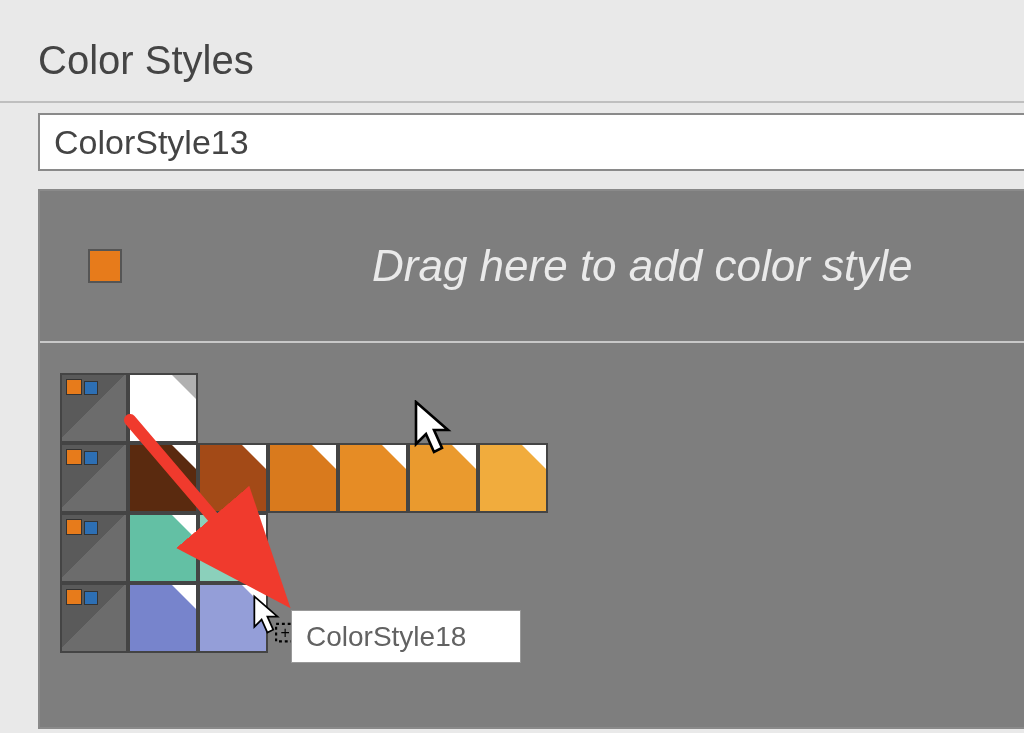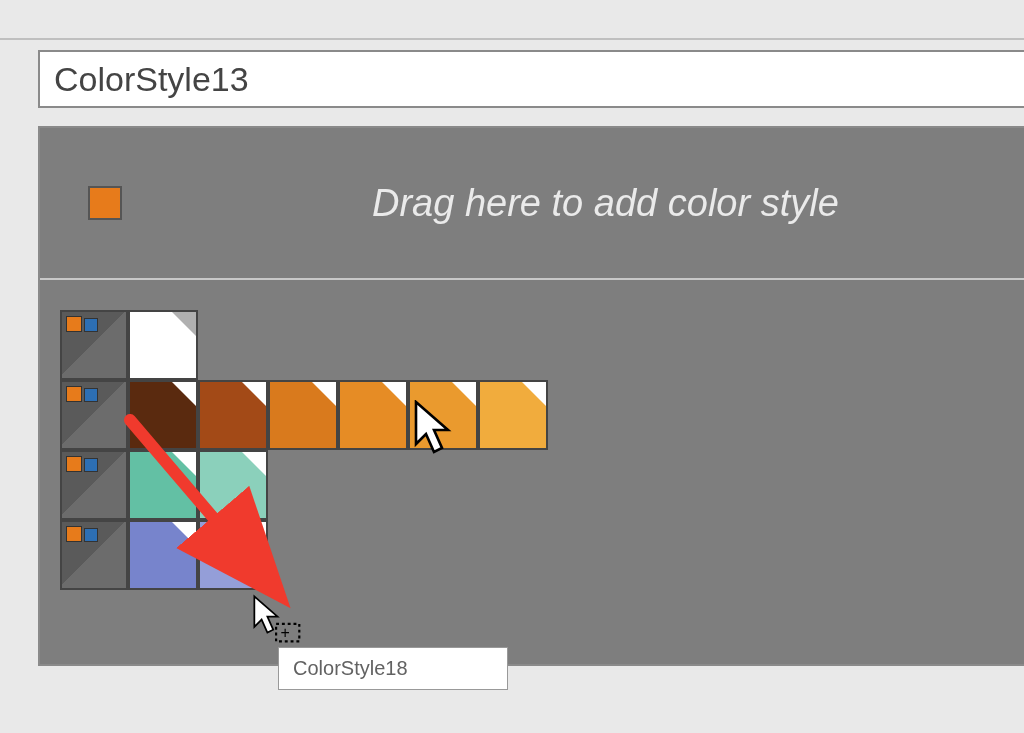--- a/index.html
+++ b/index.html
@@ -53,21 +53,21 @@
     padding-left: 48px;
   }
   .preview-swatch {
     width: 34px;
     height: 34px;
     background: #e77b1b;
     border: 2px solid #555;
     margin-right: 250px;
   }
   .drop-hint {
-    font-size: 38px;
+    font-size: 44px;
     font-style: italic;
     color: #eaeaea;
     font-weight: 400;
   }
   .drop-sep {
     border: none;
     border-top: 2px solid #c8c8c8;
     width: 100%;
   }
   .rows-wrap {
@@ -123,41 +123,41 @@
   .cursor1 svg { width:48px; height:56px; }
   
   .arrow-ann {
     position:absolute;
     left:100px; top:400px;
     pointer-events:none;
   }
   
   .tooltip {
     position:absolute;
-    left:278px; top:610px;
+    left:291px; top:610px;
     background:#fff;
     border:1px solid #999;
     padding:8px 14px;
-    font-size:20px;
+    font-size:28px;
     color:#626262;
     line-height:1.25;
     min-width:230px;
-    margin-top:37px;
   }
   
   .cursor2 {
     position:absolute;
     left:250px; top:592px;
     pointer-events:none;
   }
 </style>
 </head>
 <body>
 
 <div class="panel">
+  <div class="title">Color Styles</div>
   <hr class="hr-top">
   <input class="name-field" type="text" value="ColorStyle13" style="">
   <div class="swatch-area">
     <div class="drop-row">
       <div class="preview-swatch"></div>
       <div class="drop-hint">Drag here to add color style</div>
     </div>
     <hr class="drop-sep">
 
     <div class="rows-wrap">

